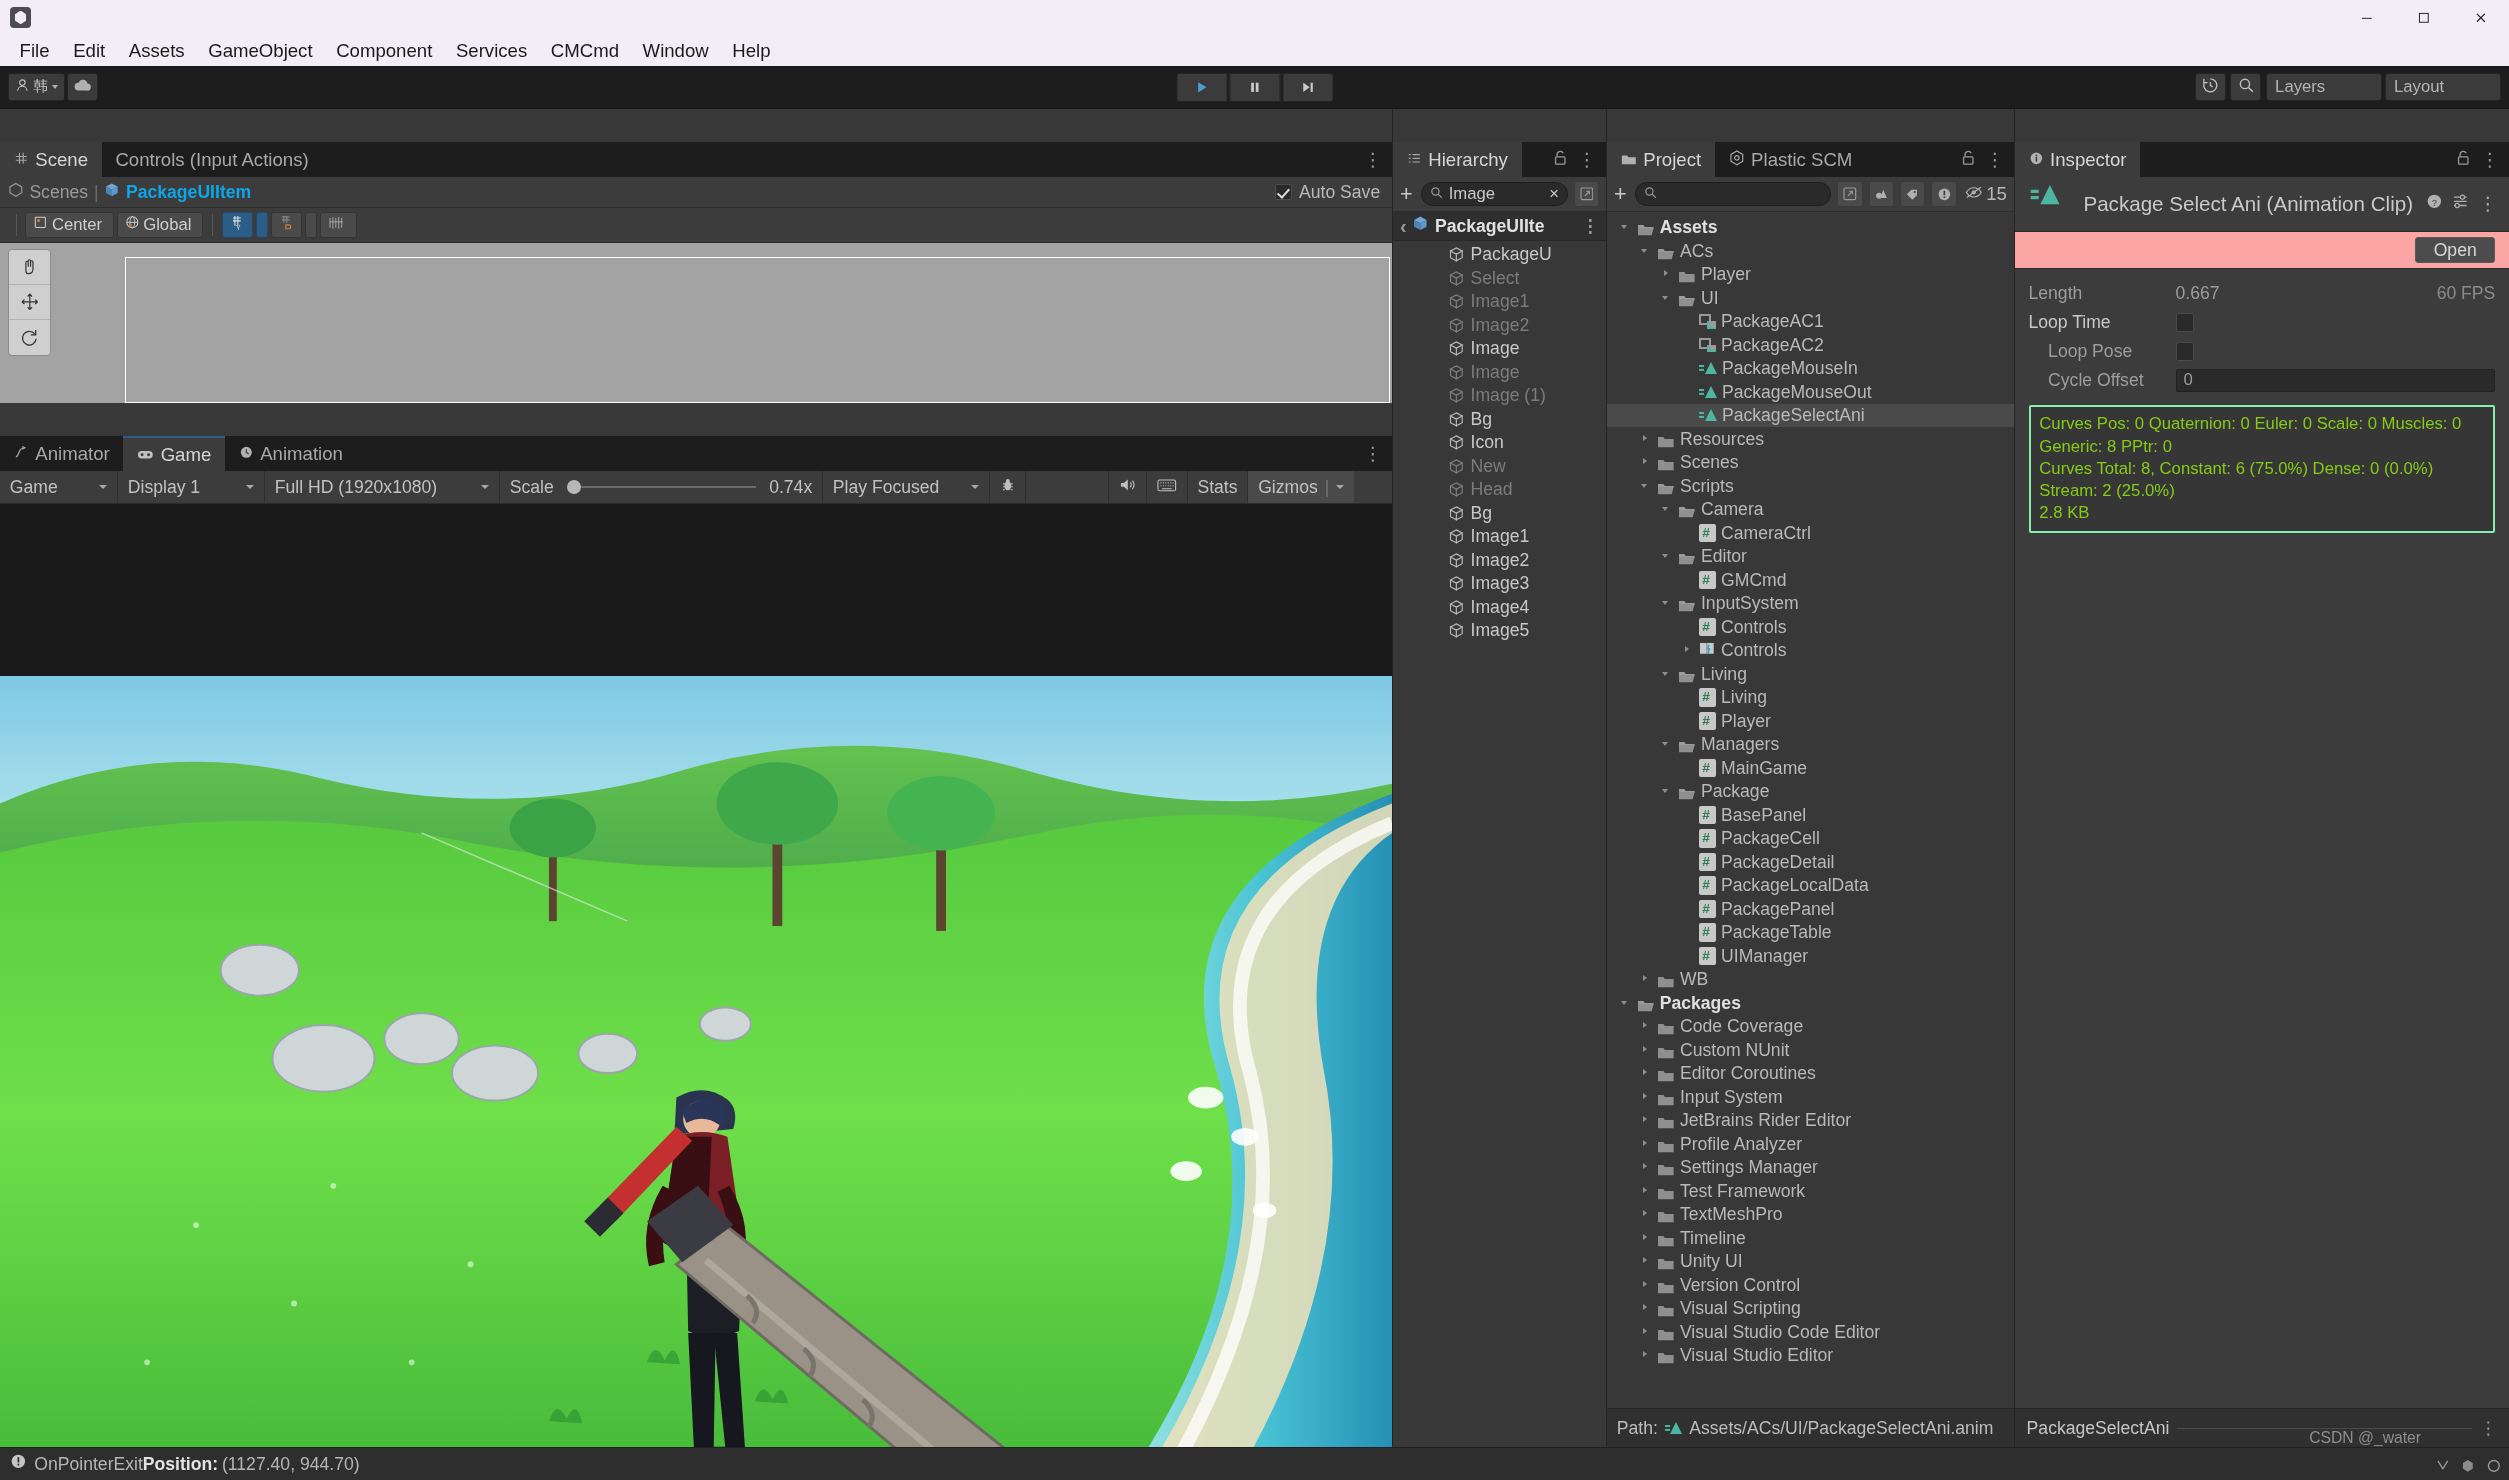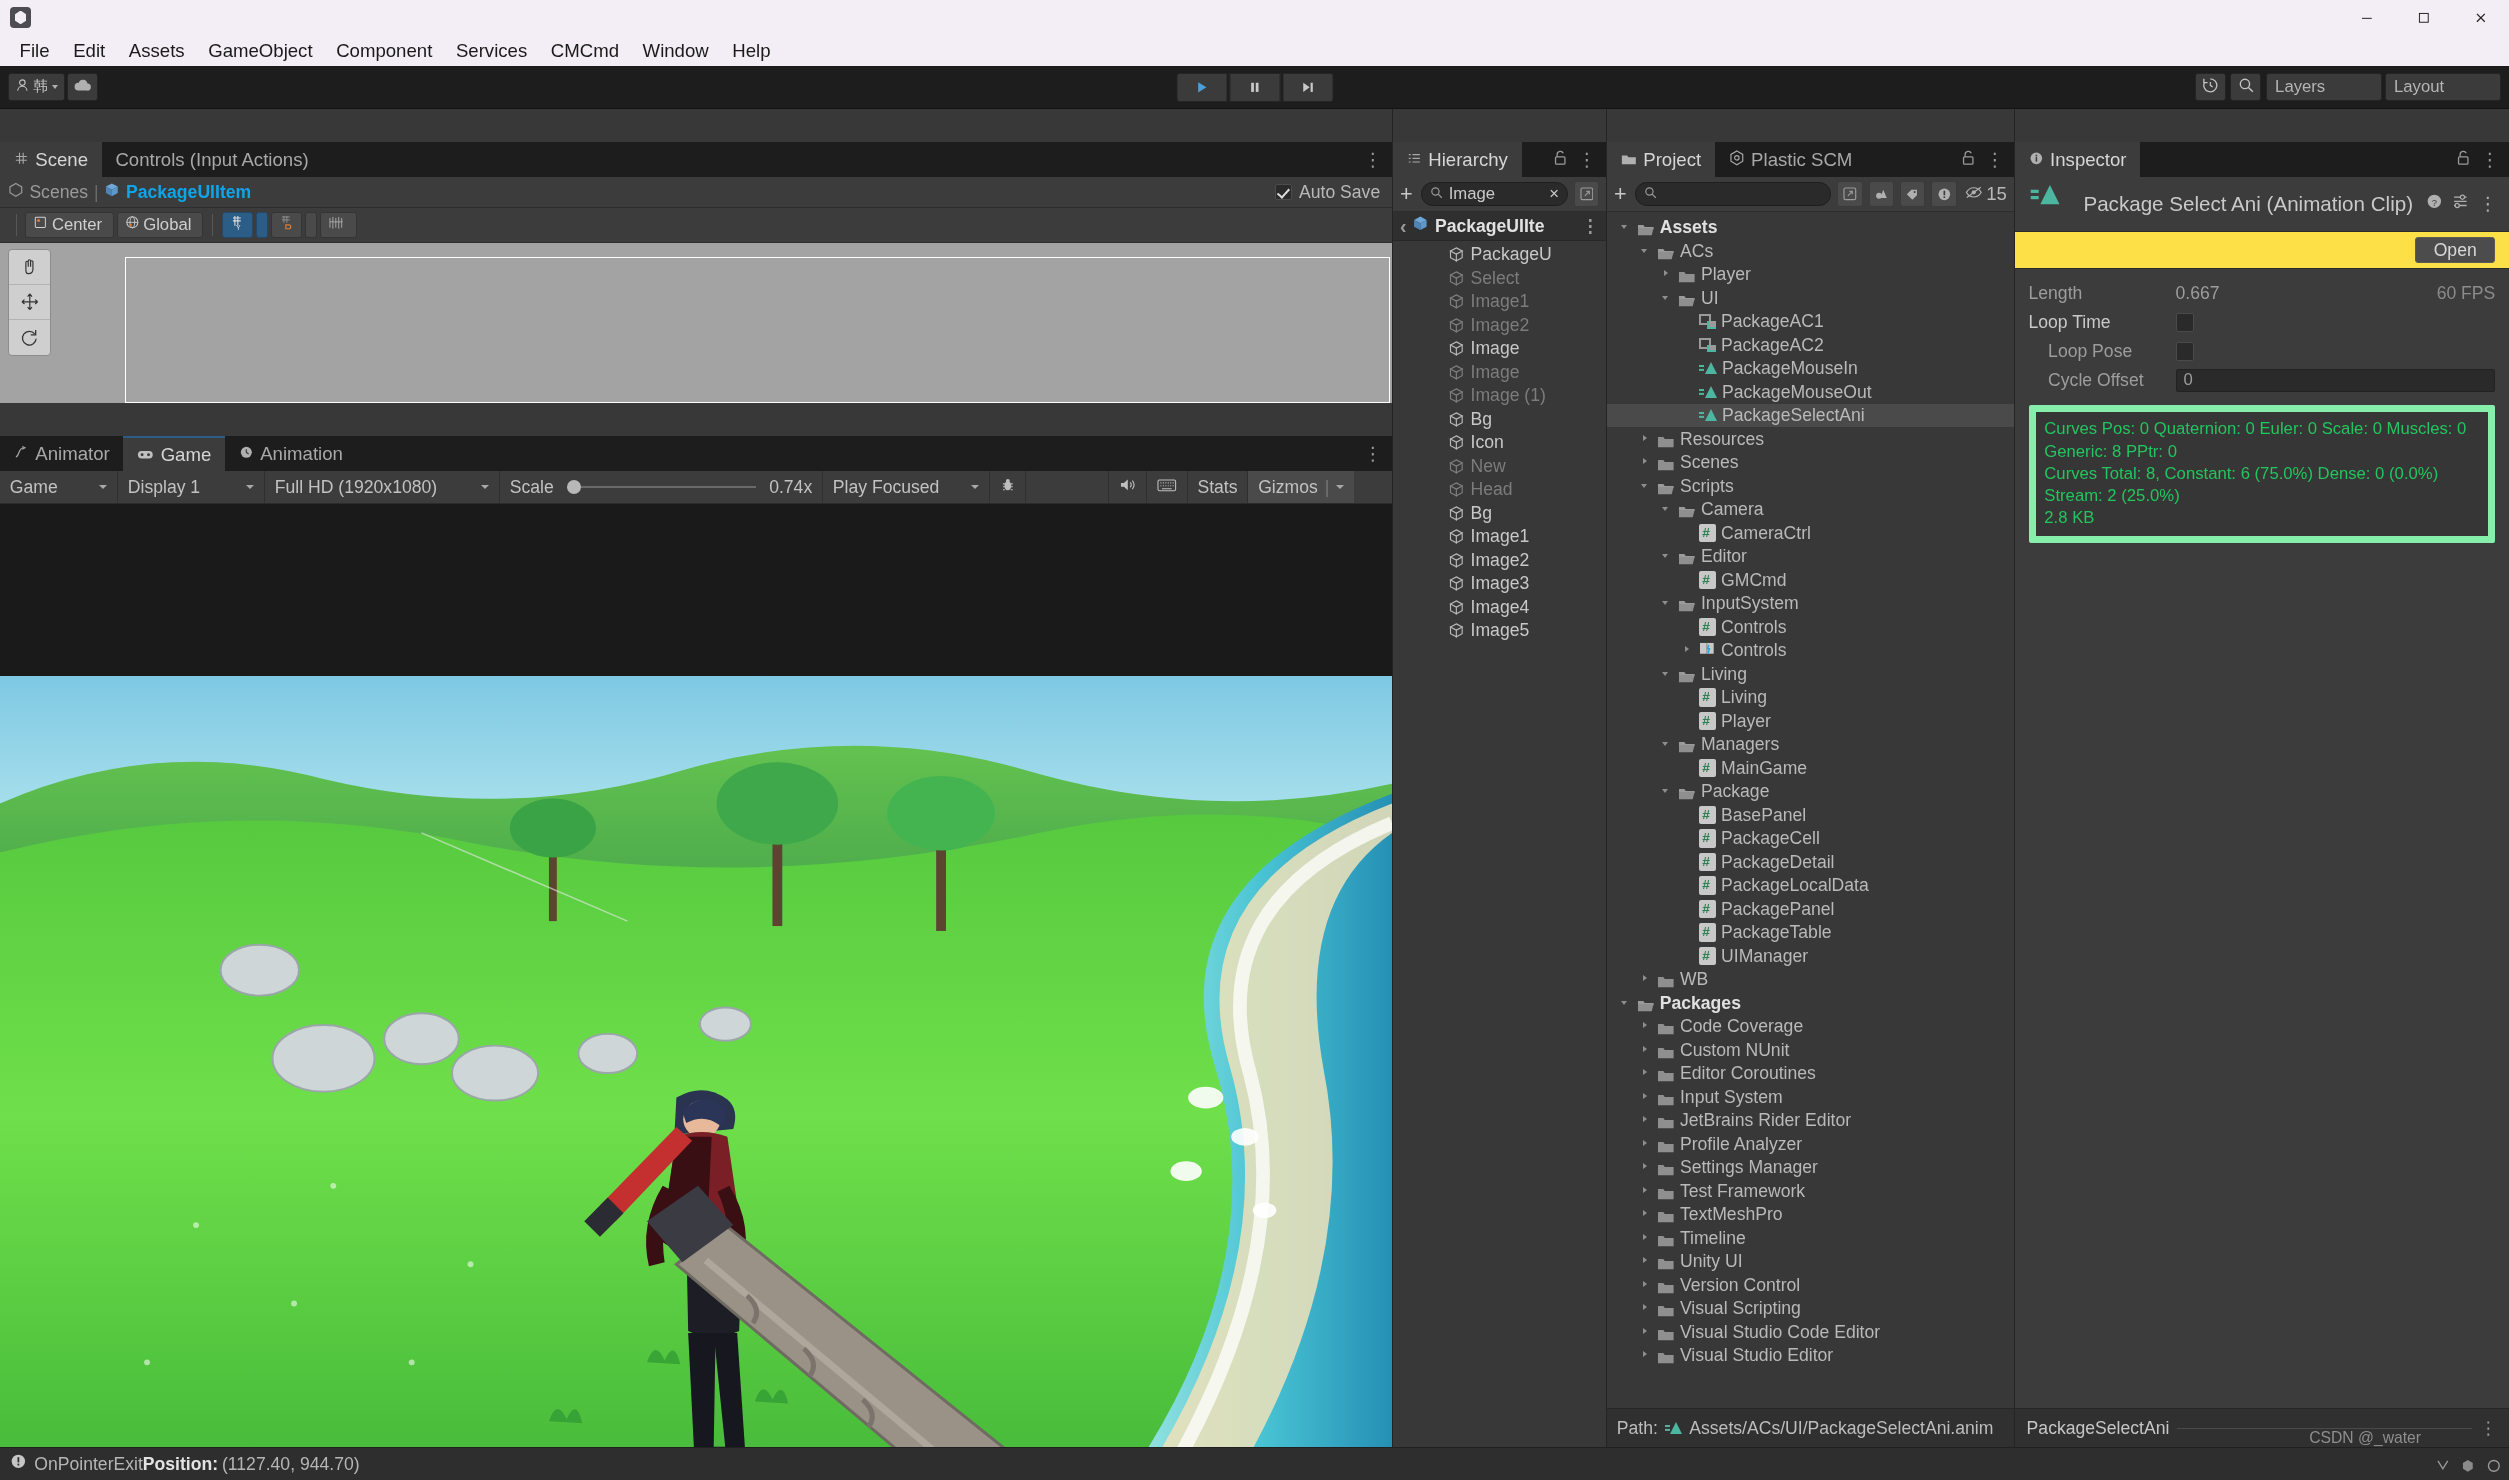--- a/index.html
+++ b/index.html
@@ -166,33 +166,33 @@
   .proj-path{ height:39px;flex:0 0 39px;background:#303030;border-top:1px solid #262626;display:flex;align-items:center;gap:6.9px;padding:0 9.8px;font-size:17.6px;color:#bdbdbd;}
 
   
   .insp-panel{ flex:1 1 auto; border-left:1px solid #242424; display:flex;flex-direction:column;min-height:0;}
   .insp-head{
     height:55px;flex:0 0 55px;background:#3c3c3c;display:flex;align-items:center;gap:11.8px;padding:0 11.8px;
     border-bottom:1px solid #2b2b2b;
   }
   .insp-title{ font-size:20.6px;color:#c9c9c9;flex:1 1 auto;white-space:nowrap;}
   .insp-icons{ display:flex;gap:9.8px;align-items:center;color:#b0b0b0;}
-  .openrow{ height:37px;flex:0 0 37px;background:#fde047;display:flex;align-items:center;justify-content:flex-end;padding:0 13.7px;border-bottom:1px solid #2b2b2b;}
+  .openrow{ height:37px;flex:0 0 37px;background:#fca5a5;display:flex;align-items:center;justify-content:flex-end;padding:0 13.7px;border-bottom:1px solid #2b2b2b;}
   .openbtn{ height:25.5px;background:#4c4c4c;border:1px solid #5a5a5a;border-radius:2.9px;padding:0 17.6px;display:flex;align-items:center;font-size:17.6px;color:#d8d8d8;}
   .insp-body{ flex:1 1 auto;background:#3c3c3c;padding:9.8px 13.7px 0 13.7px;overflow:hidden;}
   .irow{ display:flex;align-items:center;height:29px;font-size:17.6px;}
   .ilabel{ width:147px;color:#9d9d9d;}
   .ilabel.bright{ color:#c9c9c9;}
   .ival{ color:#9d9d9d;}
   .ibox{ width:18.6px;height:18.6px;background:#2a2a2a;border:1px solid #4a4a4a;border-radius:2px;}
   .ifield{ flex:1 1 auto;height:23.5px;background:#2a2a2a;border:1px solid #222;border-radius:2px;display:flex;align-items:center;padding:0 6.9px;color:#9d9d9d;font-size:16.7px;}
   .fps{ margin-left:auto;color:#8c8c8c;}
   .curvebox{
-    margin-top:9.8px;background:#363636;border:7px solid #86efac;border-radius:2px;padding:6.9px 8.8px;
-    font-size:16.7px;color:#22c55e;line-height:1.32;
+    margin-top:9.8px;background:#363636;border:2px solid #86efac;border-radius:2px;padding:6.9px 8.8px;
+    font-size:16.7px;color:#84cc16;line-height:1.32;
   }
   .insp-foot{ height:39px;flex:0 0 39px;background:#303030;border-top:1px solid #262626;display:flex;align-items:center;padding:0 11.8px;font-size:17.6px;color:#c6c6c6;gap:7.8px;}
   .insp-foot .line{ flex:1 1 auto;height:1px;background:#4a4a4a;}
 
   
   .statusbar{
     height:33px;flex:0 0 33px;background:#2e2e2e;border-top:1px solid #202020;display:flex;align-items:center;
     padding:0 9.8px;gap:7.8px;font-size:17.6px;color:#b6b6b6;position:relative;
   }
   .statusbar .bold{ color:#e3e3e3;font-weight:bold;}

